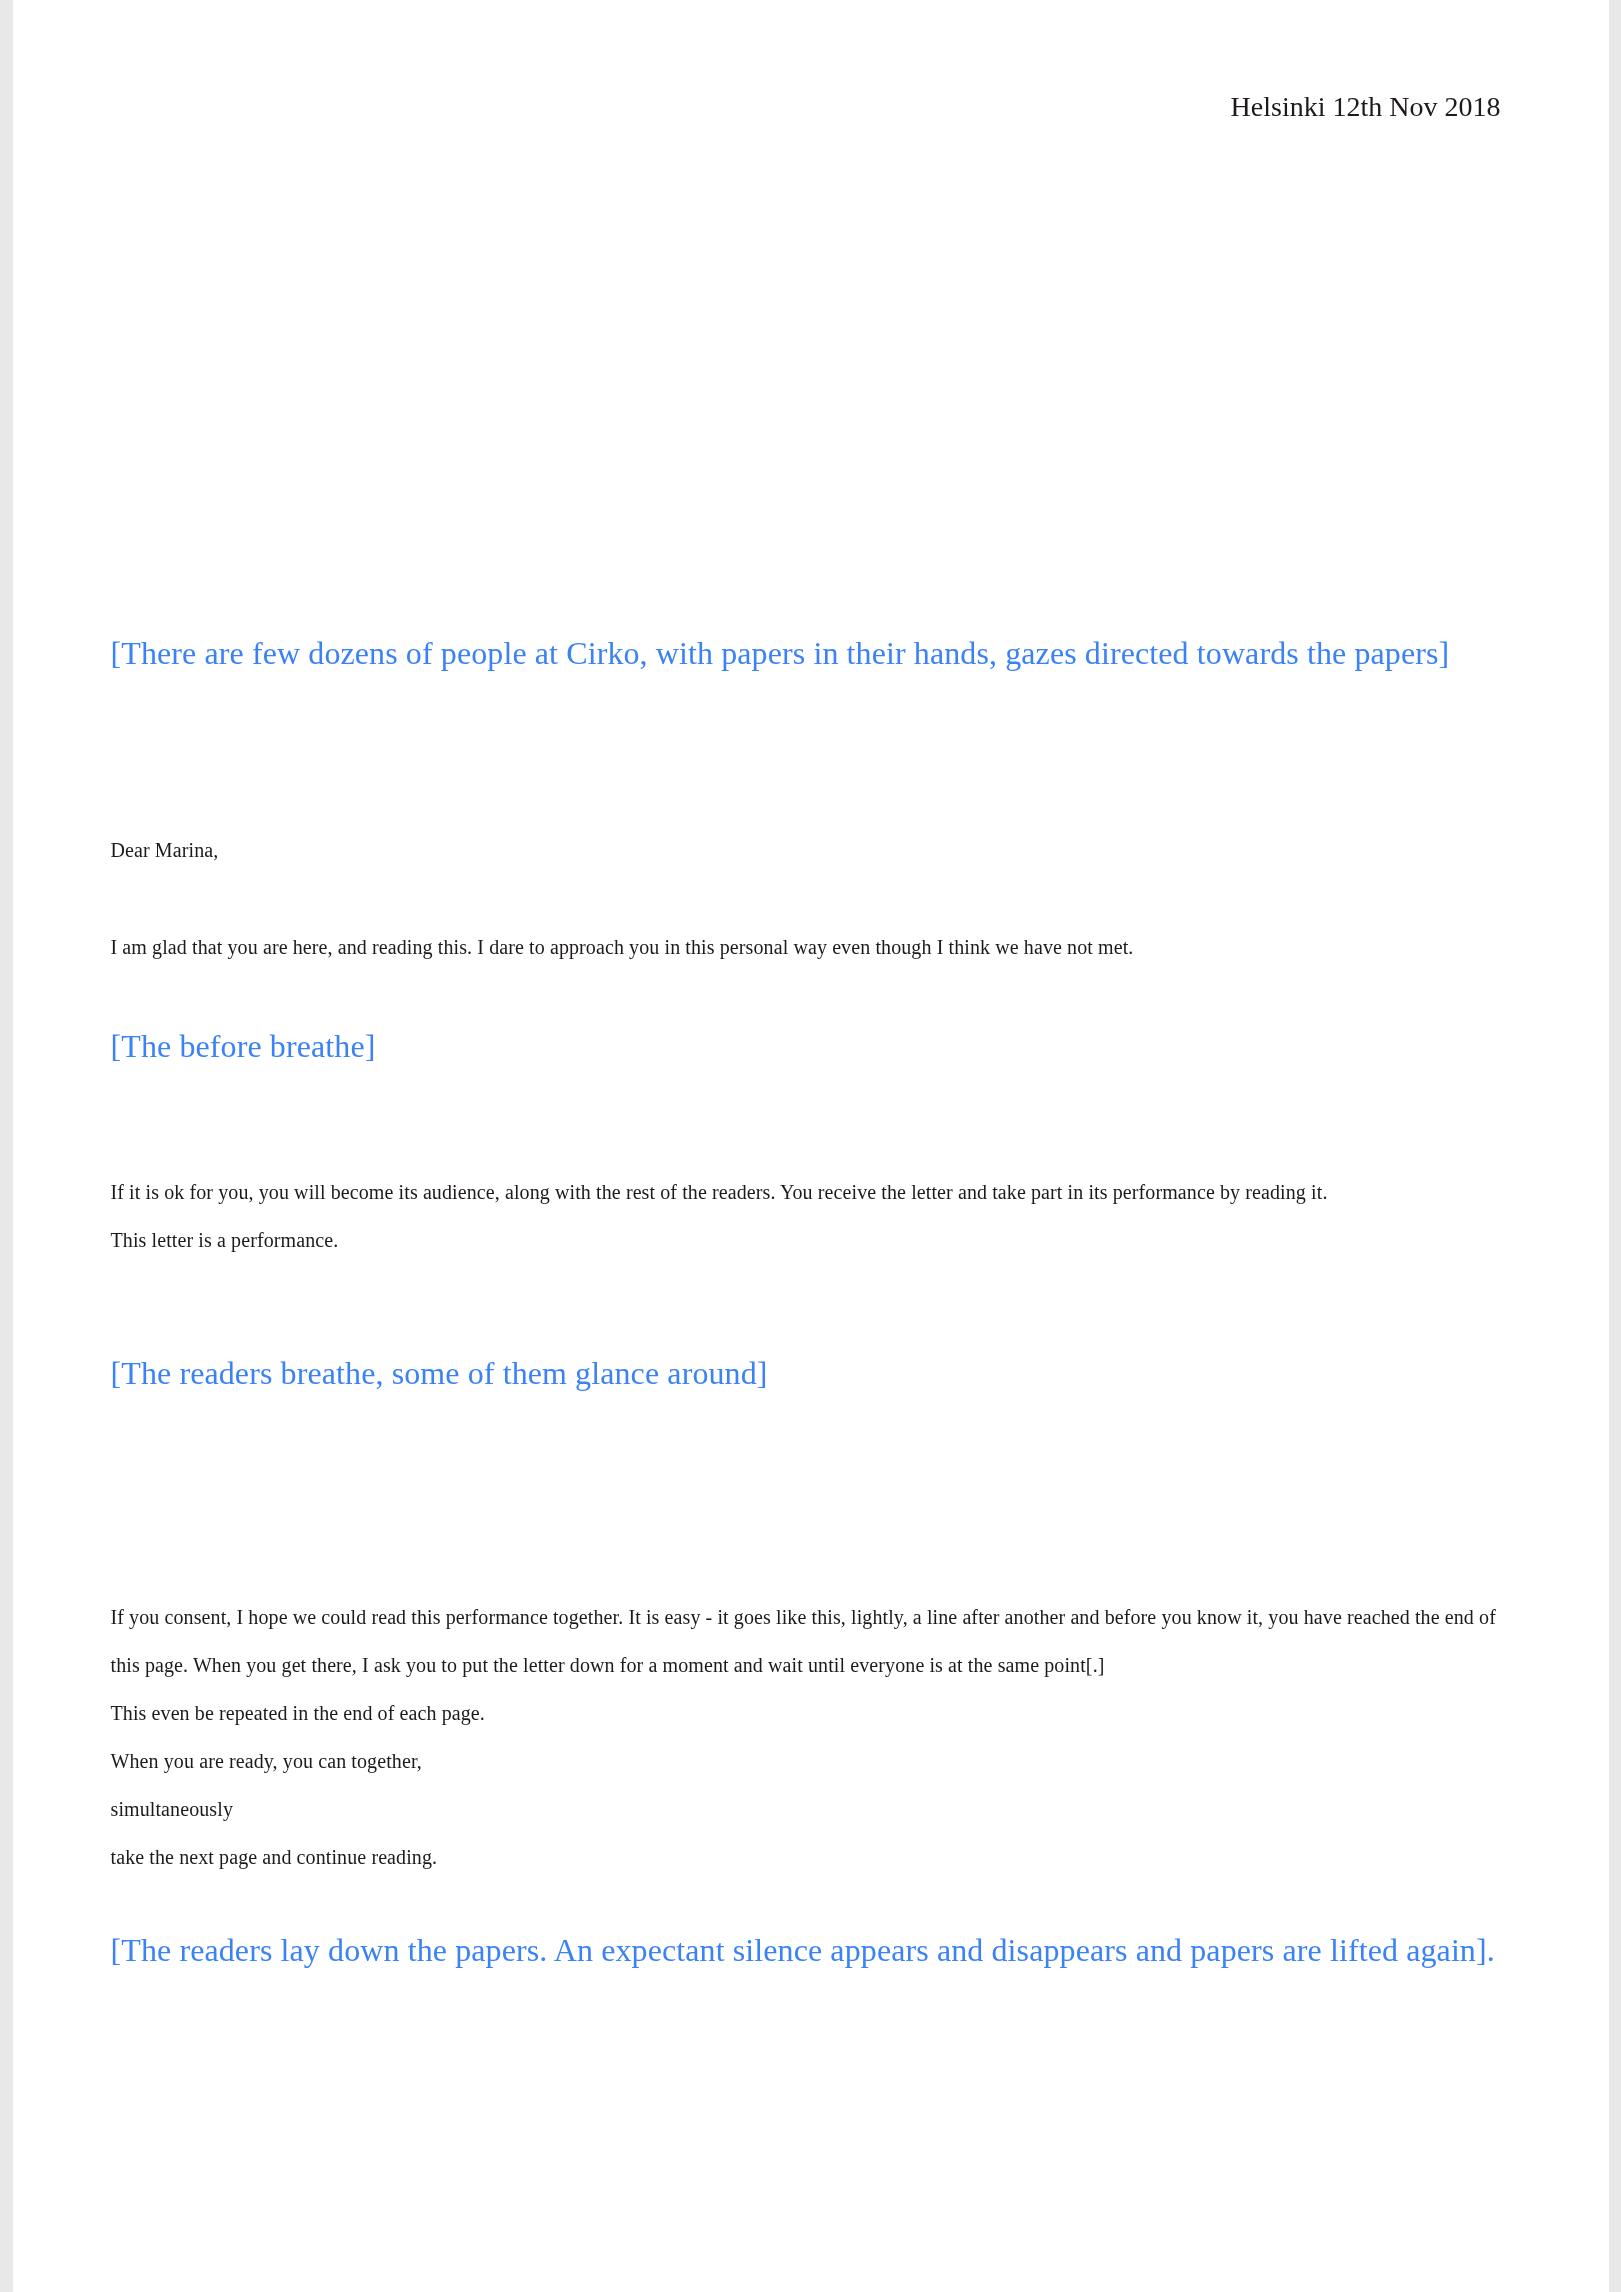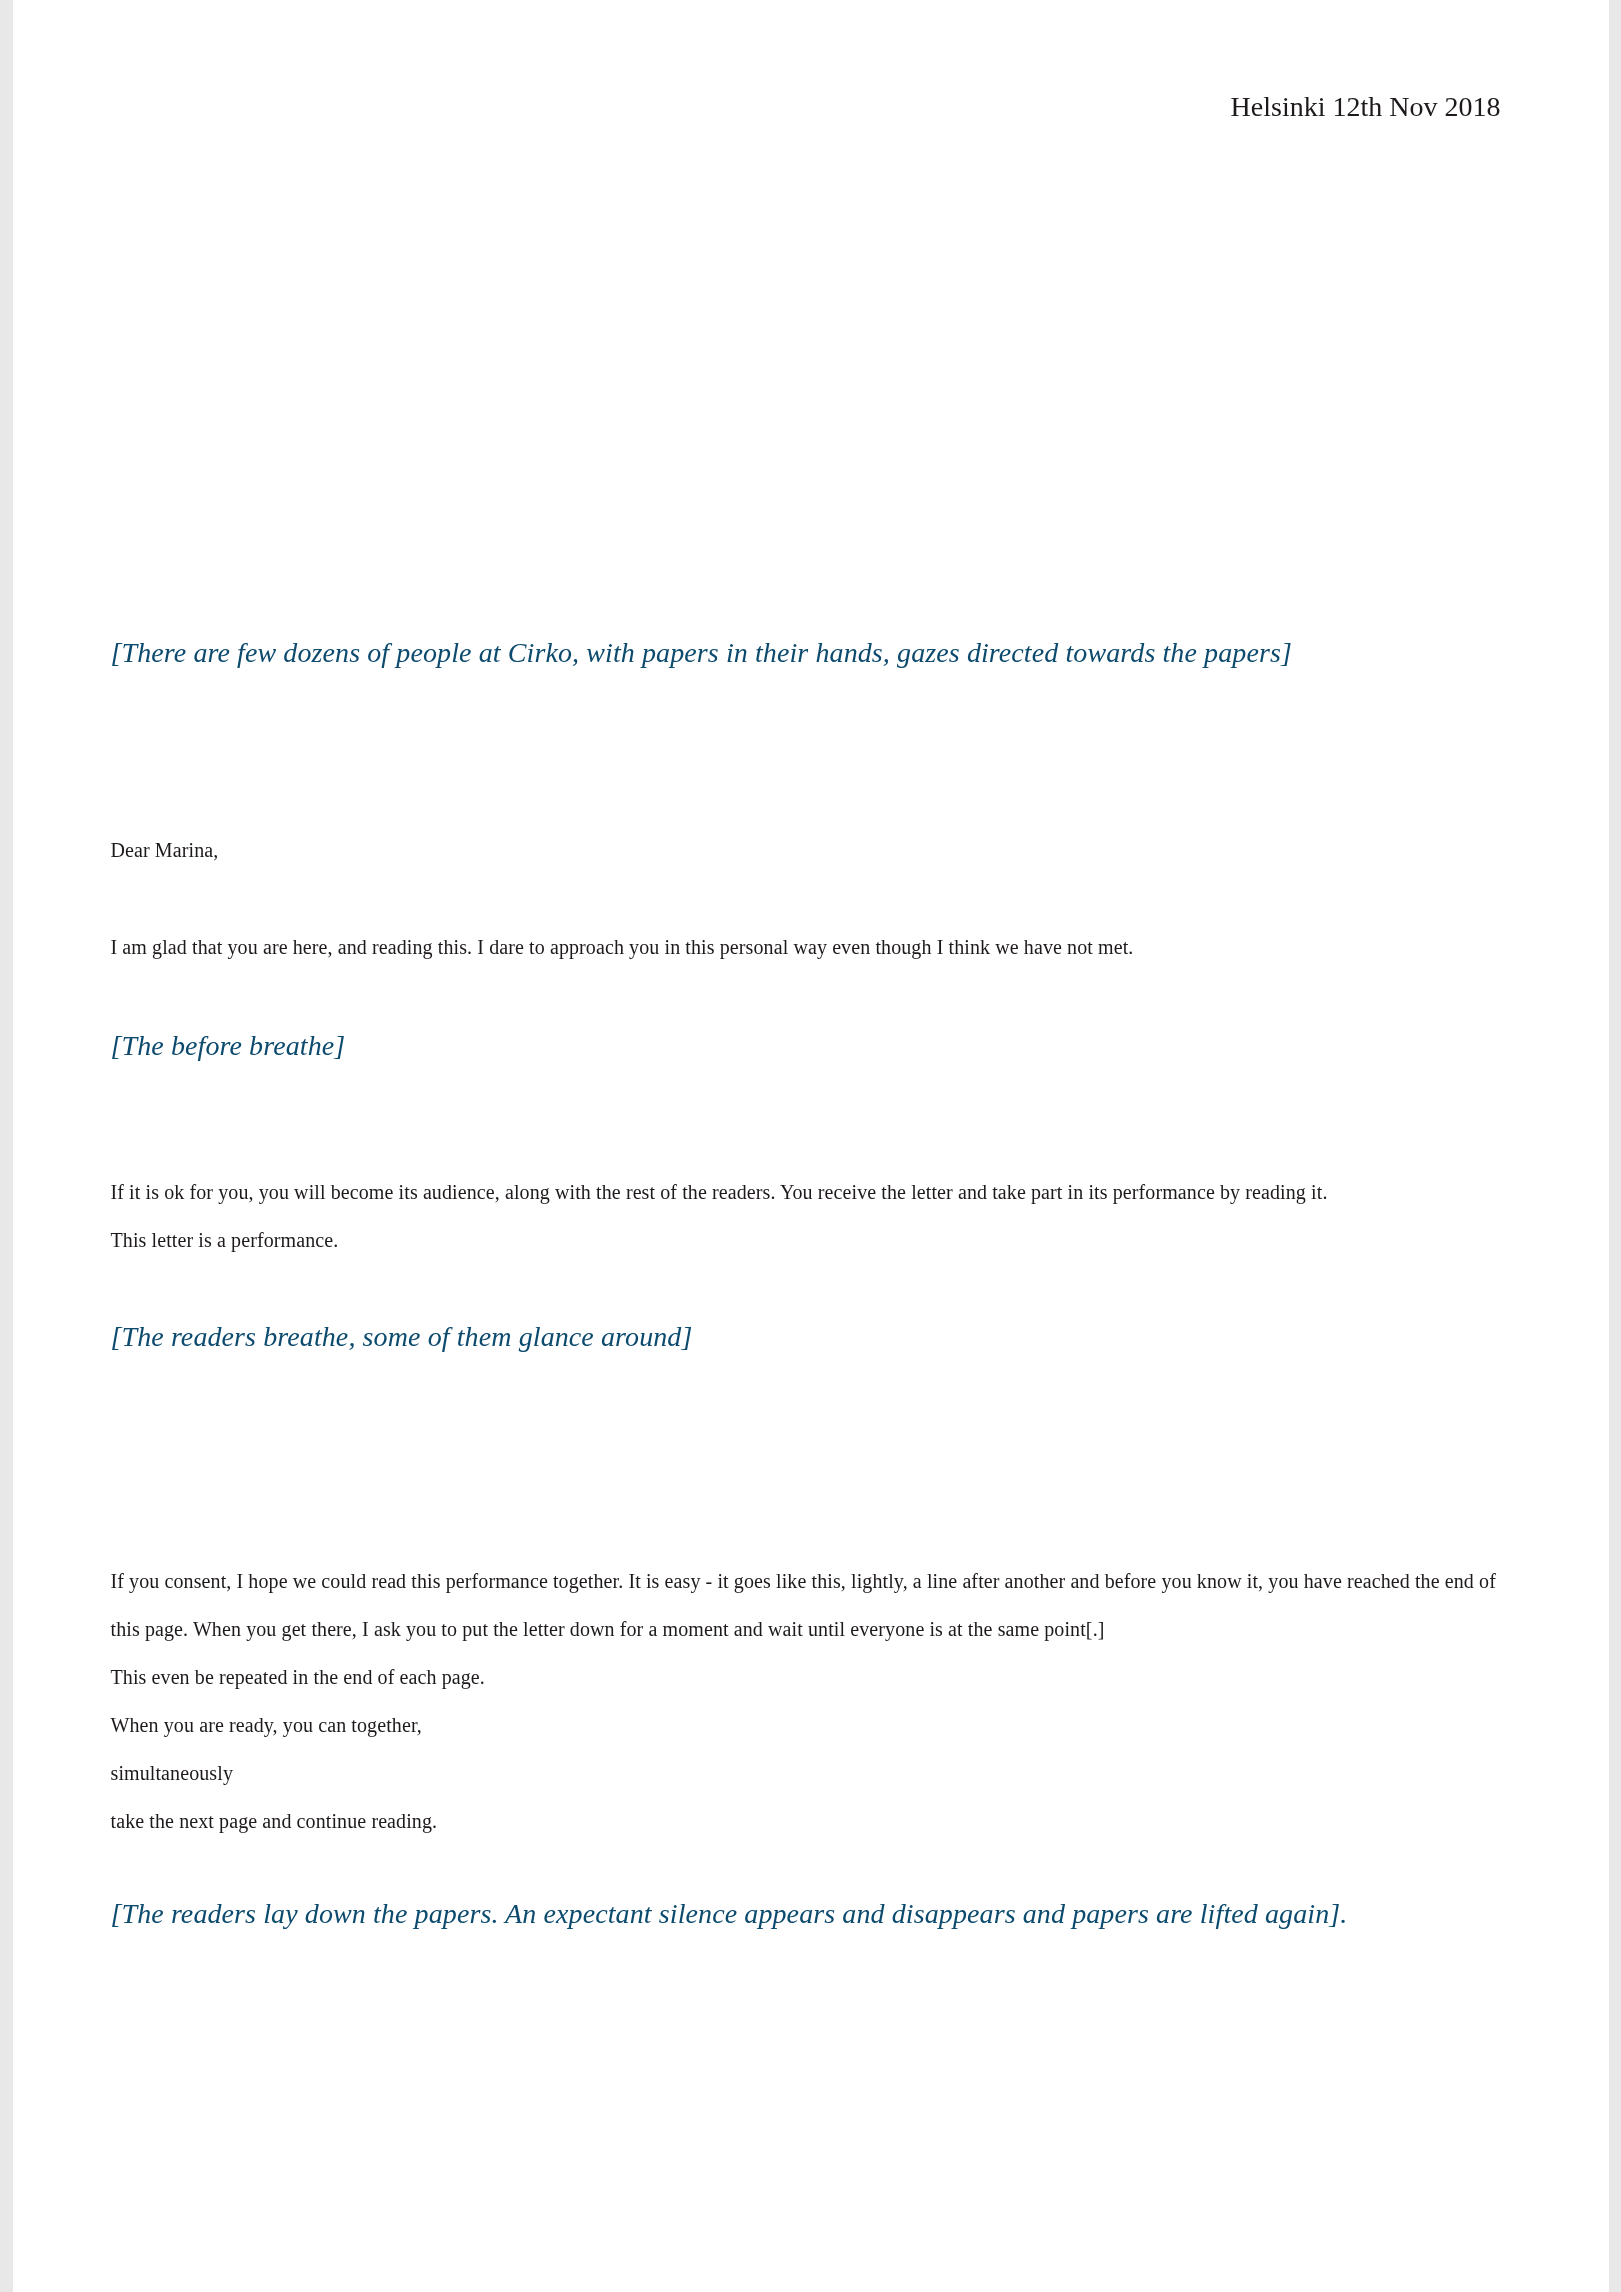--- a/index.html
+++ b/index.html
@@ -28,34 +28,33 @@
   }
 
   .body-text {
     font-size: 20px;
     line-height: 48px;
     color: #1e1a1b;
     letter-spacing: 0.1px;
   }
 
   .stage-direction {
-    font-size: 28px;
+    font-size: 32px;
     line-height: 48px;
-    font-style: italic;
-    color: #0c4a6e;
+    color: #3b82f6;
     letter-spacing: 0.1px;
   }
 
   
   .stage-1     { margin-top: 498px; }
   .salutation  { margin-top: 149px; }
   .para-1      { margin-top: 49px;  }
   .stage-2     { margin-top: 51px;  }
   .para-2      { margin-top: 98px; }
-  .stage-3     { margin-top: 49px;  }
+  .stage-3     { margin-top: 85px;  }
   .para-3      { margin-top: 196px; }
   .stage-4     { margin-top: 45px;  }
 
   .para-block p { margin: 0; }
 </style>
 </head>
 <body>
 
 <div class="page">
 

